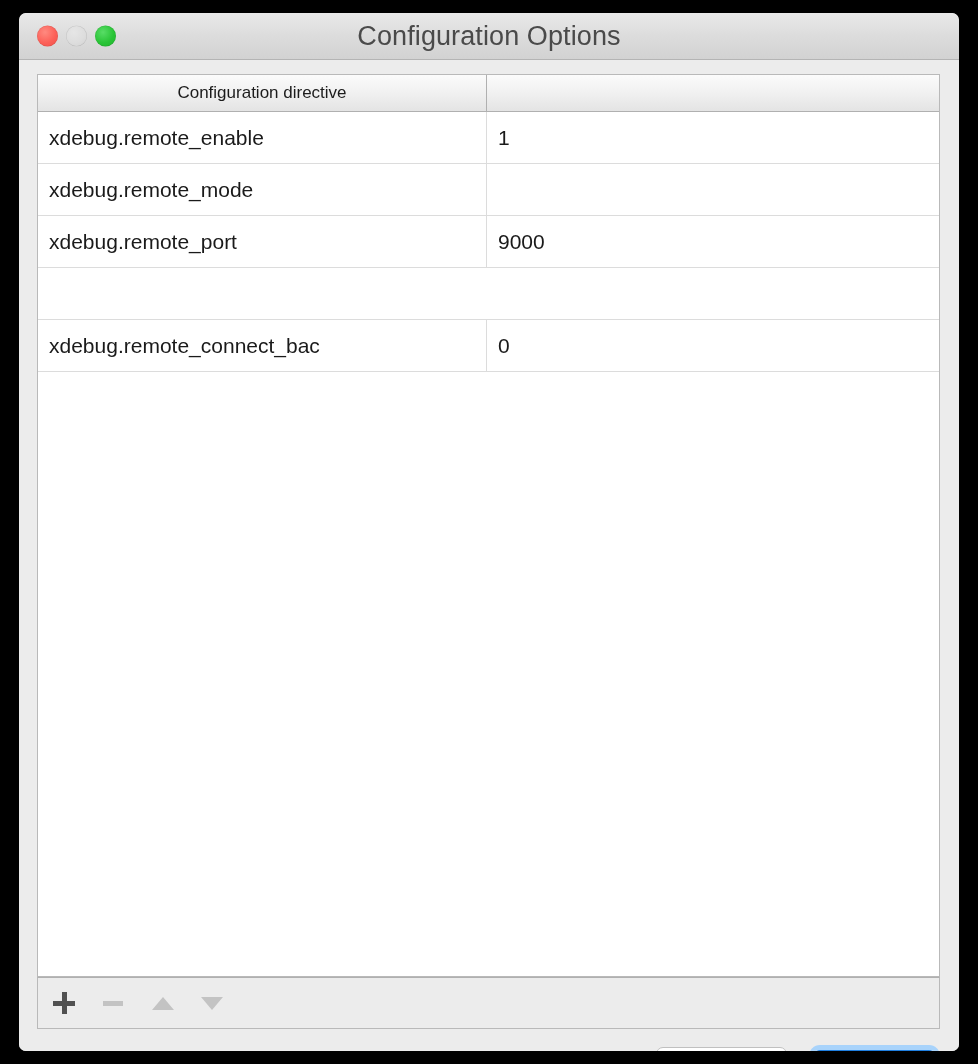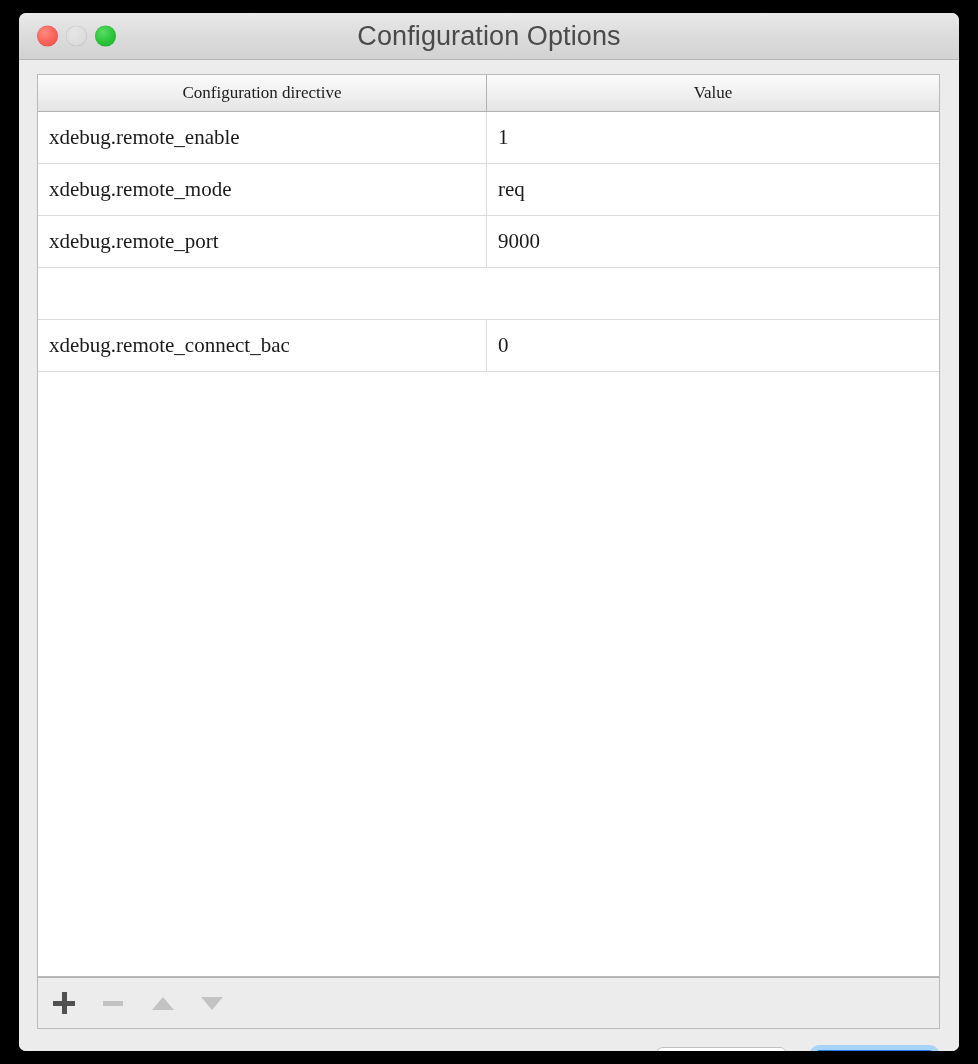--- a/index.html
+++ b/index.html
@@ -87,21 +87,20 @@
     left: 18px;
     top: 14px;
     width: 903px;
     height: 903px;
     background: #fdba74;
     border: 1px solid #b9b9b9;
     box-sizing: border-box;
     display: flex;
     flex-direction: column;
     overflow: hidden;
-    font-family: Liberation Serif, serif;
   }
 
   .thead {
     display: flex;
     height: 36px;
     flex: 0 0 36px;
     background: linear-gradient(to bottom, #fbfbfb 0%, #f1f1f1 48%, #e4e4e4 100%);
     border-bottom: 1px solid #b0b0b0;
   }
   .th {
@@ -253,32 +252,30 @@
       <span class="tl tl-zoom"></span>
     </div>
     <div class="title-text">Configuration Options</div>
   </div>
 
   <div class="win-body">
 
     <div class="table-panel">
       <div class="thead">
         <div class="th th-directive">Configuration directive</div>
-        <div class="th th-value">Value</div>
       </div>
       <div class="tbody">
 
         <div class="trow">
           <div class="cell cell-directive">xdebug.remote_enable</div>
           <div class="cell cell-value">1</div>
         </div>
 
         <div class="trow">
           <div class="cell cell-directive">xdebug.remote_mode</div>
-          <div class="cell cell-value">req</div>
         </div>
 
         <div class="trow">
           <div class="cell cell-directive">xdebug.remote_port</div>
           <div class="cell cell-value">9000</div>
         </div>
 
         <div class="trow">
         </div>
 

